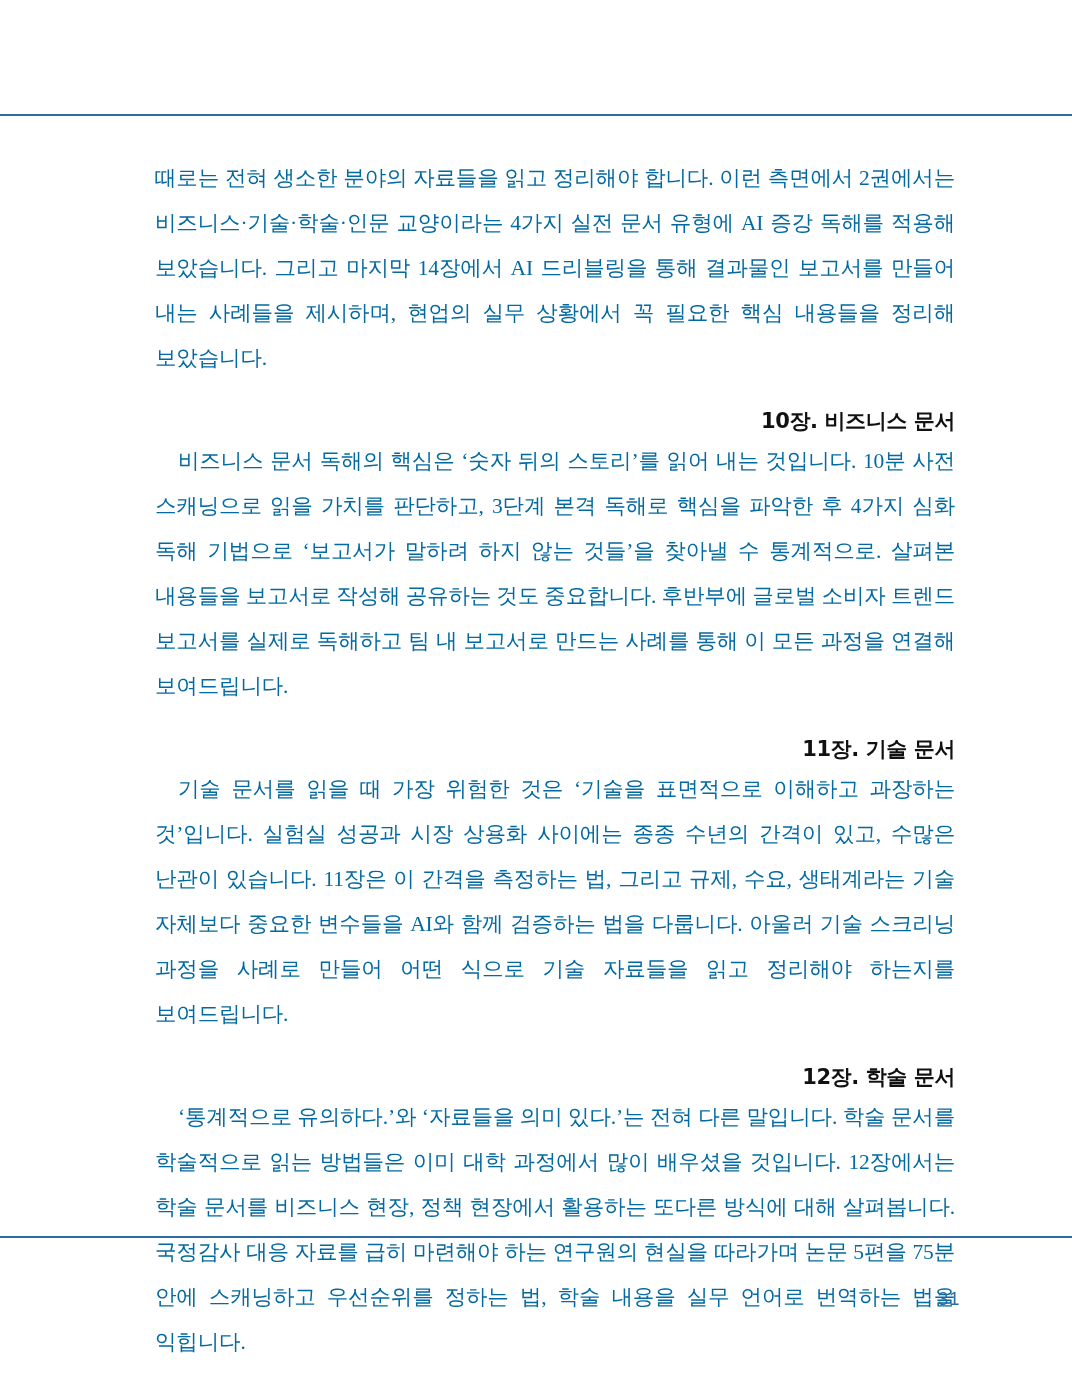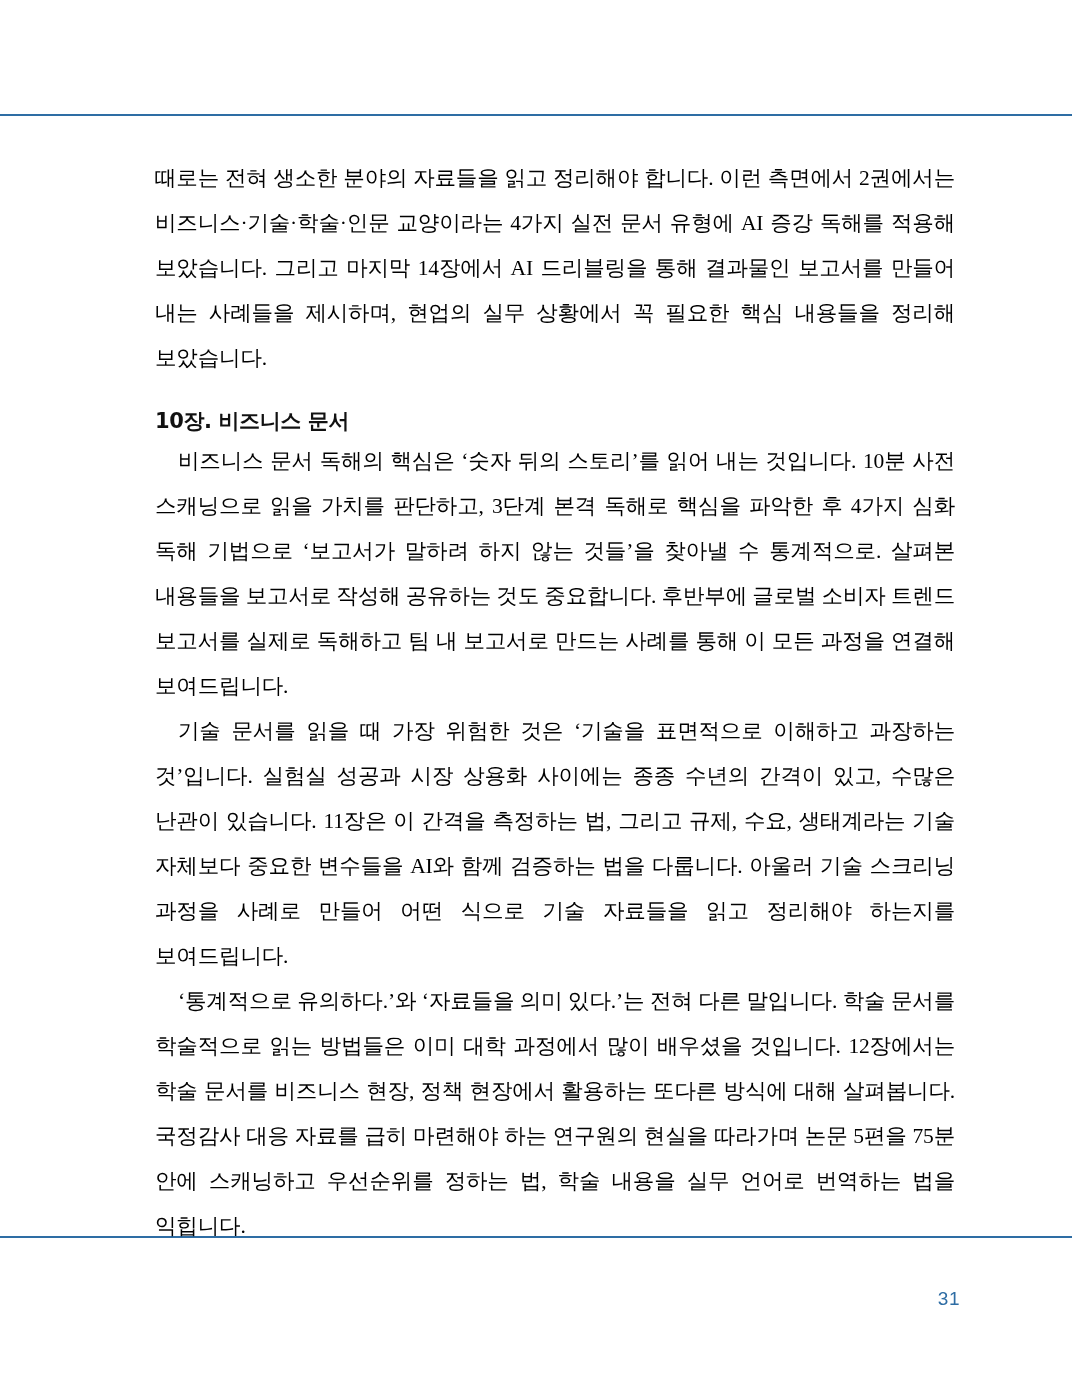--- a/index.html
+++ b/index.html
@@ -39,33 +39,34 @@
     width: 800px;
   }
 
   p.body-text {
     margin: 0 0 0 0;
     font-size: 21.5px;
     line-height: 45px;
     text-align: justify;
     text-justify: inter-character;
     letter-spacing: -0.15px;
-    color: #000000;
+    color: #0369a1;
     word-break: keep-all;
   }
   p.indent {
     text-indent: 23px;
   }
   h2.section-heading {
     margin: 26px 0 4px 0;
     font-family: "DejaVu Sans", "Liberation Sans", sans-serif;
     font-size: 21px;
     font-weight: bold;
     letter-spacing: -0.4px;
     color: #111111;
+    text-align: right;
   }
   .block { margin-bottom: 0; }
 
   .page-number {
     position: absolute;
     right: 112px;
     top: 1288px;
     font-family: Liberation Sans, sans-serif;
     font-size: 19px;
     color: #2e6da4;
@@ -85,24 +86,26 @@
     <div class="block">
       <p class="body-text">때로는 전혀 생소한 분야의 자료들을 읽고 정리해야 합니다. 이런 측면에서 2권에서는 비즈니스·기술·학술·인문 교양이라는 4가지 실전 문서 유형에 AI 증강 독해를 적용해 보았습니다. 그리고 마지막 14장에서 AI 드리블링을 통해 결과물인 보고서를 만들어 내는 사례들을 제시하며, 현업의 실무 상황에서 꼭 필요한 핵심 내용들을 정리해 보았습니다.</p>
     </div>
 
     <div class="block">
       <h2 class="section-heading">10장. 비즈니스 문서</h2>
       <p class="body-text indent">비즈니스 문서 독해의 핵심은 ‘숫자 뒤의 스토리’를 읽어 내는 것입니다. 10분 사전 스캐닝으로 읽을 가치를 판단하고, 3단계 본격 독해로 핵심을 파악한 후 4가지 심화 독해 기법으로 ‘보고서가 말하려 하지 않는 것들’을 찾아낼 수 통계적으로. 살펴본 내용들을 보고서로 작성해 공유하는 것도 중요합니다. 후반부에 글로벌 소비자 트렌드 보고서를 실제로 독해하고 팀 내 보고서로 만드는 사례를 통해 이 모든 과정을 연결해 보여드립니다.</p>
     </div>
 
     <div class="block">
+      <h2 class="section-heading">11장. 기술 문서</h2>
       <p class="body-text indent">기술 문서를 읽을 때 가장 위험한 것은 ‘기술을 표면적으로 이해하고 과장하는 것’입니다. 실험실 성공과 시장 상용화 사이에는 종종 수년의 간격이 있고, 수많은 난관이 있습니다. 11장은 이 간격을 측정하는 법, 그리고 규제, 수요, 생태계라는 기술 자체보다 중요한 변수들을 AI와 함께 검증하는 법을 다룹니다. 아울러 기술 스크리닝 과정을 사례로 만들어 어떤 식으로 기술 자료들을 읽고 정리해야 하는지를 보여드립니다.</p>
     </div>
 
     <div class="block">
+      <h2 class="section-heading">12장. 학술 문서</h2>
       <p class="body-text indent">‘통계적으로 유의하다.’와 ‘자료들을 의미 있다.’는 전혀 다른 말입니다. 학술 문서를 학술적으로 읽는 방법들은 이미 대학 과정에서 많이 배우셨을 것입니다. 12장에서는 학술 문서를 비즈니스 현장, 정책 현장에서 활용하는 또다른 방식에 대해 살펴봅니다. 국정감사 대응 자료를 급히 마련해야 하는 연구원의 현실을 따라가며 논문 5편을 75분 안에 스캐닝하고 우선순위를 정하는 법, 학술 내용을 실무 언어로 번역하는 법을 익힙니다.</p>
     </div>
 
   </div>
 
   <div class="page-number">31</div>
 
 </div>
 
 </body></html>

